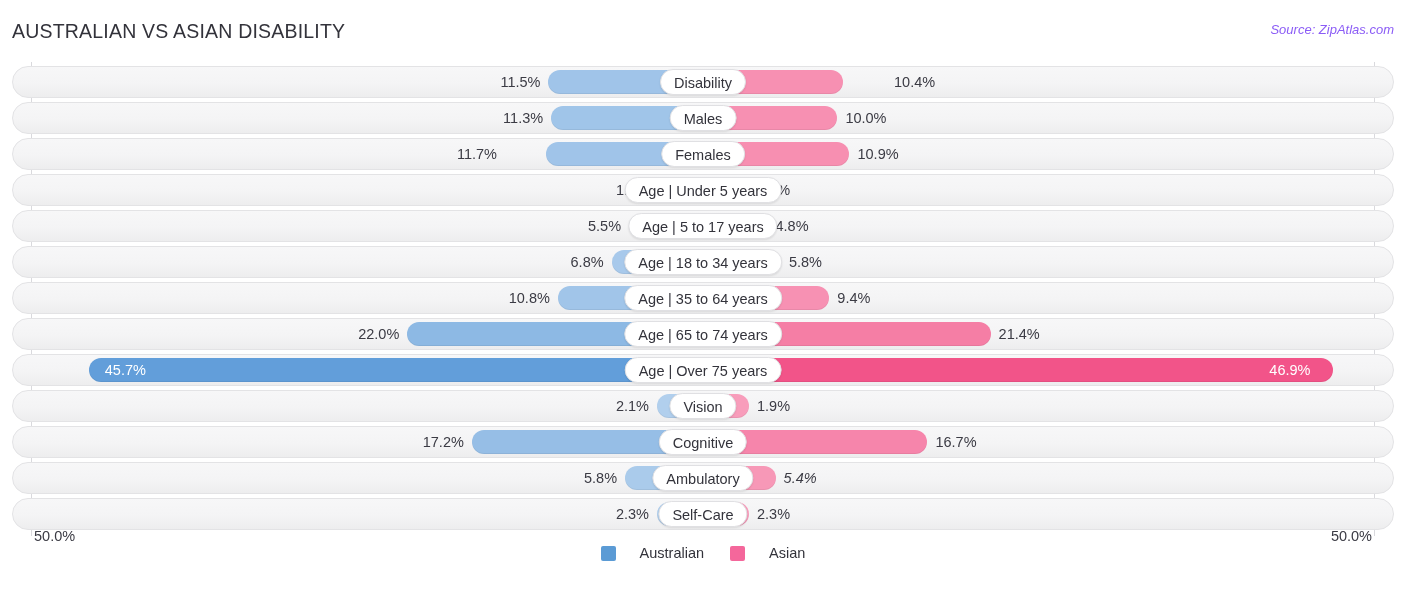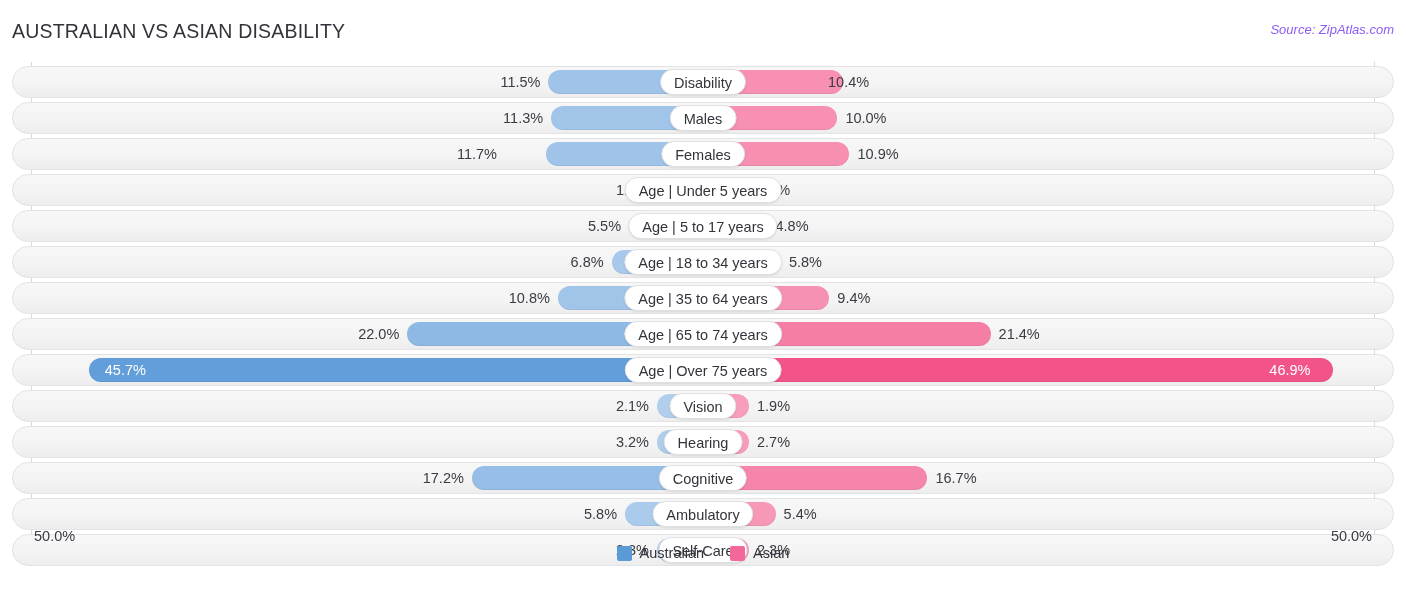--- a/index.html
+++ b/index.html
@@ -161,21 +161,21 @@
     bottom: 8px;
     height: 22px;
     display: flex;
     align-items: center;
     justify-content: center;
     gap: 26px;
   }
   .legend-item {
     display: flex;
     align-items: center;
-    gap: 8px;
+    gap: 24px;
     font-size: 14.5px;
     color: #33333b;
   }
   .swatch {
     width: 15px;
     height: 15px;
     border-radius: 2px;
     display: inline-block;
   }
 </style>
@@ -191,21 +191,21 @@
   <div class="gridline left"></div>
   <div class="gridline right"></div>
 
   <div class="rows" id="rows">
       <div class="row">
         <div class="track"></div>
         <div class="bars">
           <div class="bar left-bar" style="left: 548.44px; width: 154.56px; background: rgb(160, 196, 233);"></div>
           <div class="bar right-bar" style="left: 703px; width: 139.776px; background: rgb(247, 144, 178);"></div>
           <div class="val" style="right: 865.56px;">11.5%</div>
-          <div class="val" style="left: 828px; text-align: center;">10.4%</div>
+          <div class="val" style="left: 894px; text-align: center;">10.4%</div>
           <div class="center-label" style="left: 703px;">Disability</div>
         </div>
       </div>
       <div class="row">
         <div class="track"></div>
         <div class="bars">
           <div class="bar left-bar" style="left: 551.128px; width: 151.872px; background: rgb(160, 197, 233);"></div>
           <div class="bar right-bar" style="left: 703px; width: 134.4px; background: rgb(247, 144, 178);"></div>
           <div class="val" style="right: 862.872px;">11.3%</div>
           <div class="val" style="left: 845.4px;">10.0%</div>
@@ -288,44 +288,34 @@
           <div class="bar left-bar" style="left: 657px; width: 46px; background: rgb(177, 207, 237);"></div>
           <div class="bar right-bar" style="left: 703px; width: 46px; background: rgb(248, 157, 187);"></div>
           <div class="val" style="right: 757px;">2.1%</div>
           <div class="val" style="left: 757px;">1.9%</div>
           <div class="center-label" style="left: 703px;">Vision</div>
         </div>
       </div>
       <div class="row">
         <div class="track"></div>
         <div class="bars">
-          <div class="bar left-bar" style="left: 657px; width: 46px; background: rgb(175, 206, 236);"></div>
-          <div class="bar right-bar" style="left: 703px; width: 46px; background: rgb(248, 156, 186);"></div>
-          <div class="val" style="right: 757px;">3.2%</div>
-          <div class="val" style="left: 757px;">2.7%</div>
-          <div class="center-label" style="left: 703px;">Hearing</div>
-        </div>
-      </div>
-      <div class="row">
-        <div class="track"></div>
-        <div class="bars">
           <div class="bar left-bar" style="left: 471.832px; width: 231.168px; background: rgb(150, 190, 230);"></div>
           <div class="bar right-bar" style="left: 703px; width: 224.448px; background: rgb(246, 133, 171);"></div>
           <div class="val" style="right: 942.168px;">17.2%</div>
           <div class="val" style="left: 935.448px;">16.7%</div>
           <div class="center-label" style="left: 703px;">Cognitive</div>
         </div>
       </div>
       <div class="row">
         <div class="track"></div>
         <div class="bars">
           <div class="bar left-bar" style="left: 625.048px; width: 77.952px; background: rgb(170, 203, 235);"></div>
           <div class="bar right-bar" style="left: 703px; width: 72.576px; background: rgb(247, 152, 183);"></div>
           <div class="val" style="right: 788.952px;">5.8%</div>
-          <div class="val" style="left: 783.576px;">5.4%</div>
+          <div class="val" style="left: 783.576px; font-style: italic;">5.4%</div>
           <div class="center-label" style="left: 703px; text-align: right;">Ambulatory</div>
         </div>
       </div>
       <div class="row">
         <div class="track"></div>
         <div class="bars">
           <div class="bar left-bar" style="left: 657px; width: 46px; background: rgb(177, 207, 237);"></div>
           <div class="bar right-bar" style="left: 703px; width: 46px; background: rgb(248, 156, 187);"></div>
           <div class="val" style="right: 757px;">2.3%</div>
           <div class="val" style="left: 757px;">2.3%</div>

